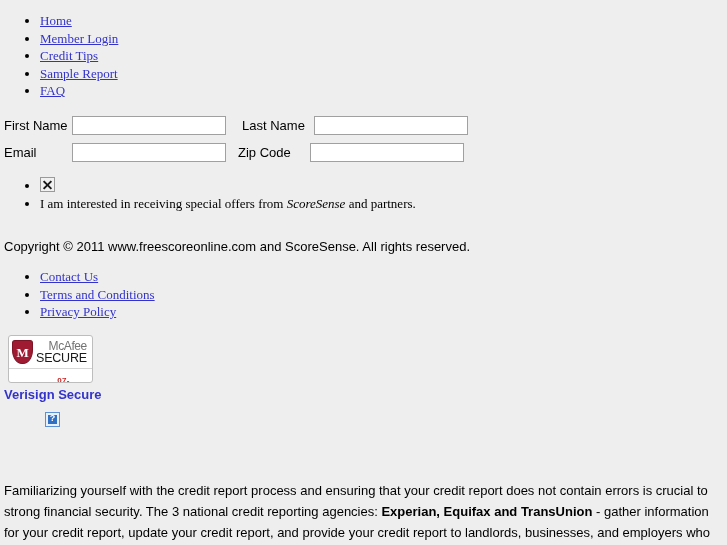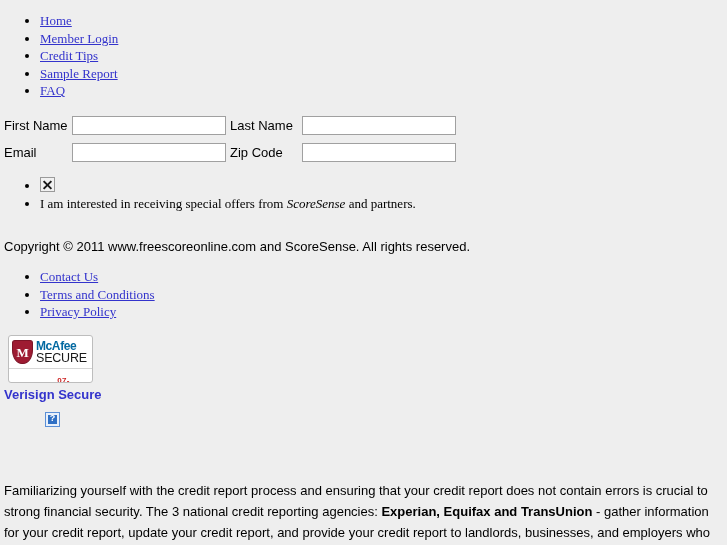--- a/index.html
+++ b/index.html
@@ -57,23 +57,23 @@
     display: flex;
     align-items: center;
     height: 27px;
   }
   .form-label {
     font-size: 13px;
     color: #000;
     white-space: nowrap;
   }
   .lbl-first  { width: 68px; padding-left: 4px; }
-  .lbl-last   { width: 72px; padding-left: 4px; }
+  .lbl-last   { width: 72px; padding-left: 16px; }
   .lbl-email  { width: 68px; padding-left: 4px; }
-  .lbl-zip    { width: 72px; padding-left: 4px; }
+  .lbl-zip    { width: 72px; padding-left: 4px; margin-left: 8px; }
 
   input.text-field {
     width: 148px;
     height: 17px;
     border: 1px solid #a0a0a0;
     background: #ffffff;
     font-family: "Liberation Sans", sans-serif;
     font-size: 12px;
     padding: 0 2px;
     box-sizing: content-box;
@@ -173,24 +173,25 @@
     font-size: 13px;
     line-height: 1;
     letter-spacing: -0.5px;
   }
   .mcafee-words {
     margin-left: 3px;
     line-height: 1.02;
   }
   .mcafee-words .w1 {
     font-size: 12px;
-    font-weight: bold;
-    color: #0369a1;
+    font-weight: normal;
+    color: #737373;
     letter-spacing: -0.4px;
     display: block;
+    text-align: right;
   }
   .mcafee-words .w2 {
     font-size: 12.5px;
     font-weight: normal;
     color: #1a1a1a;
     letter-spacing: -0.2px;
     display: block;
   }
   #mcafee-tested {
     height: 26px;

